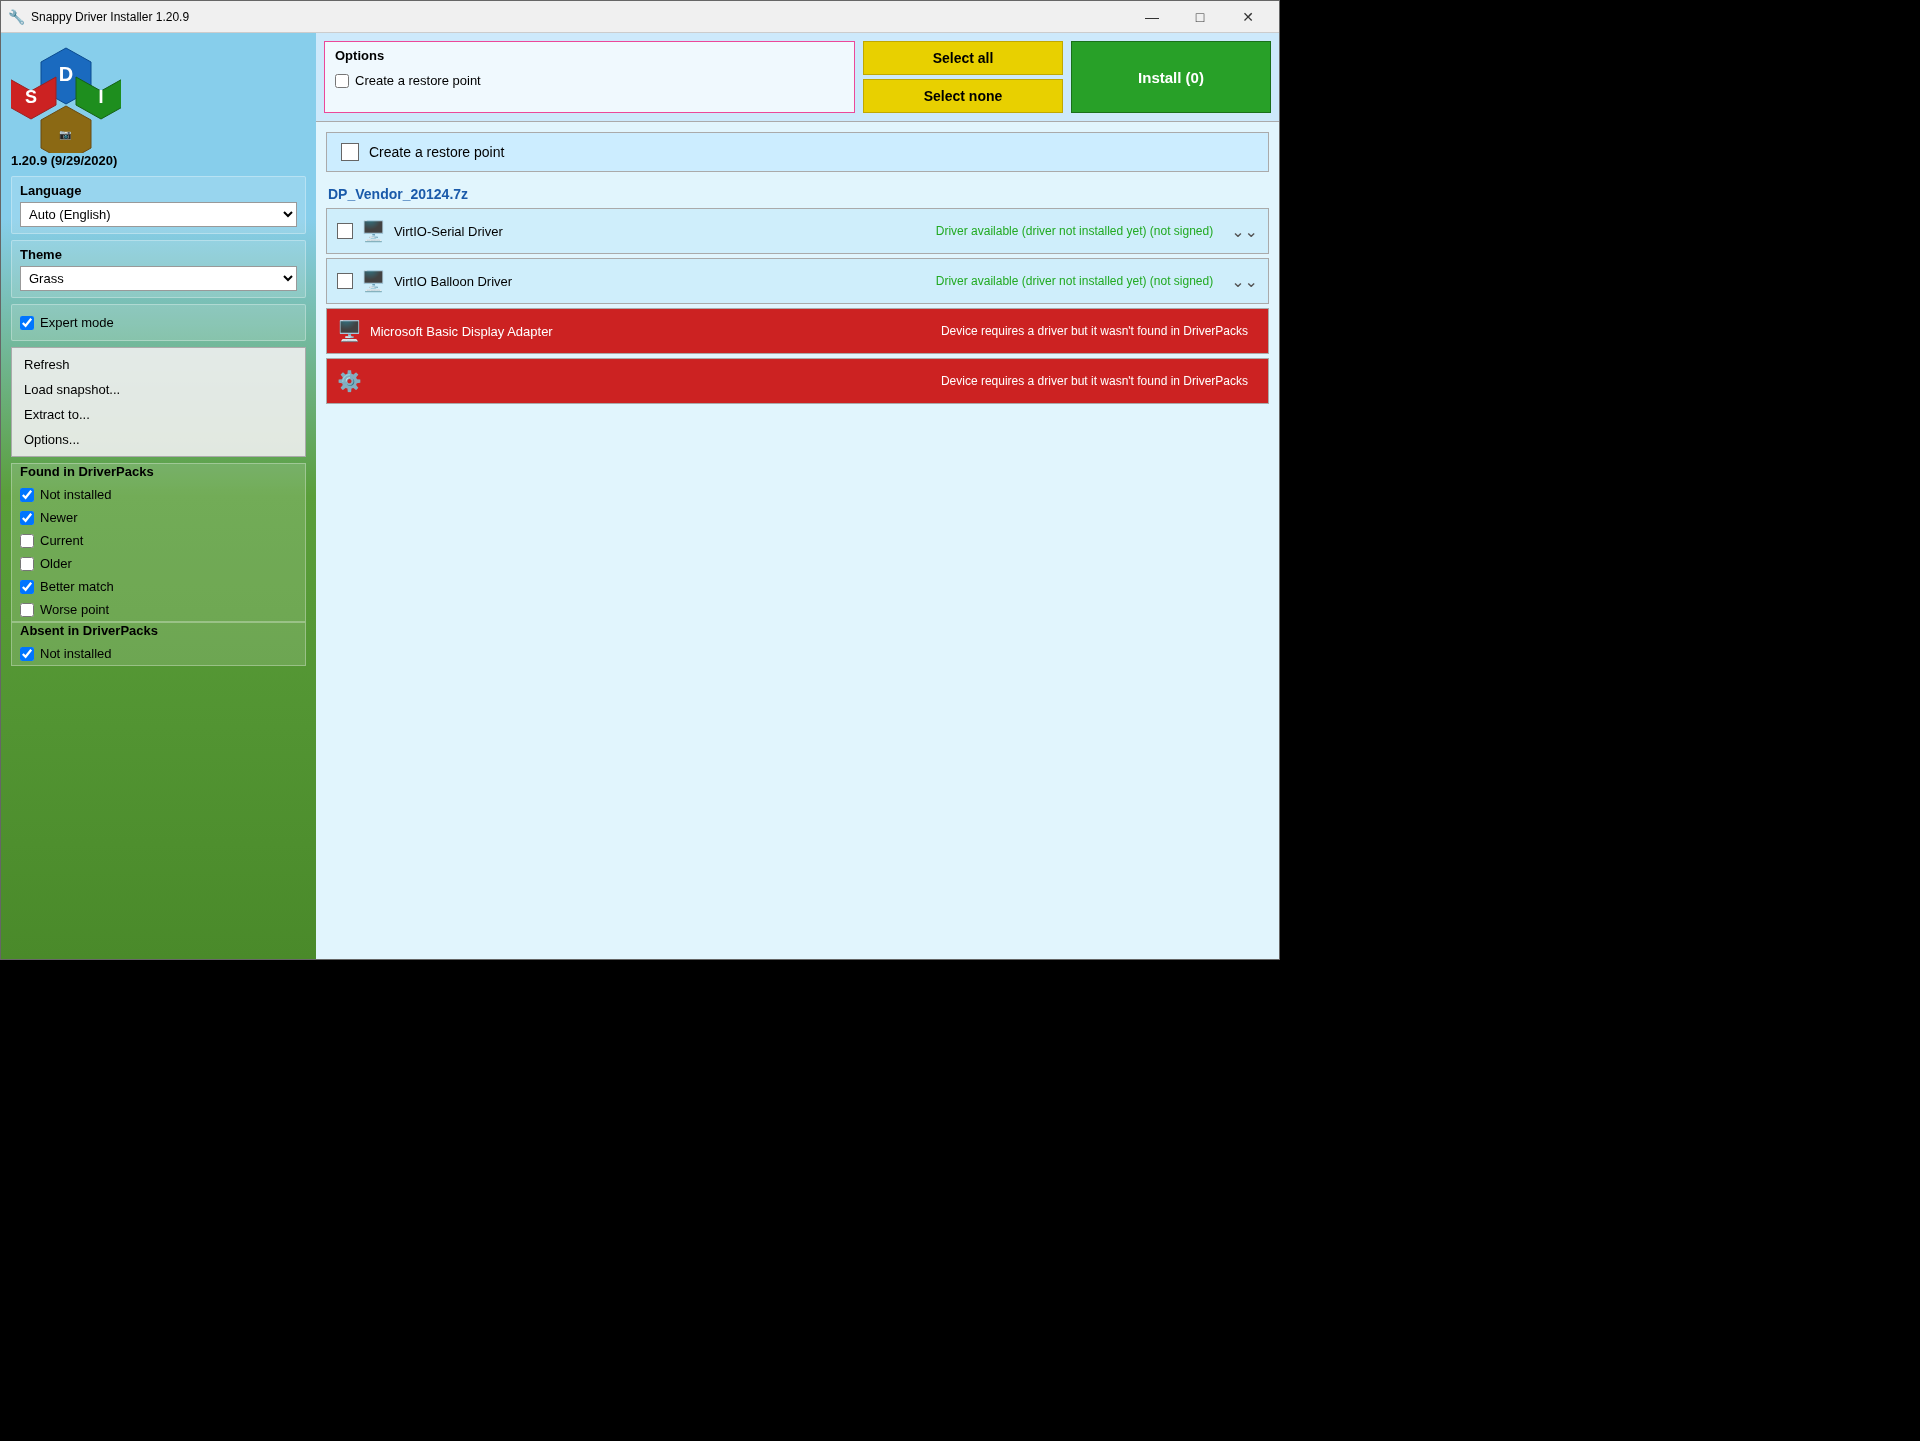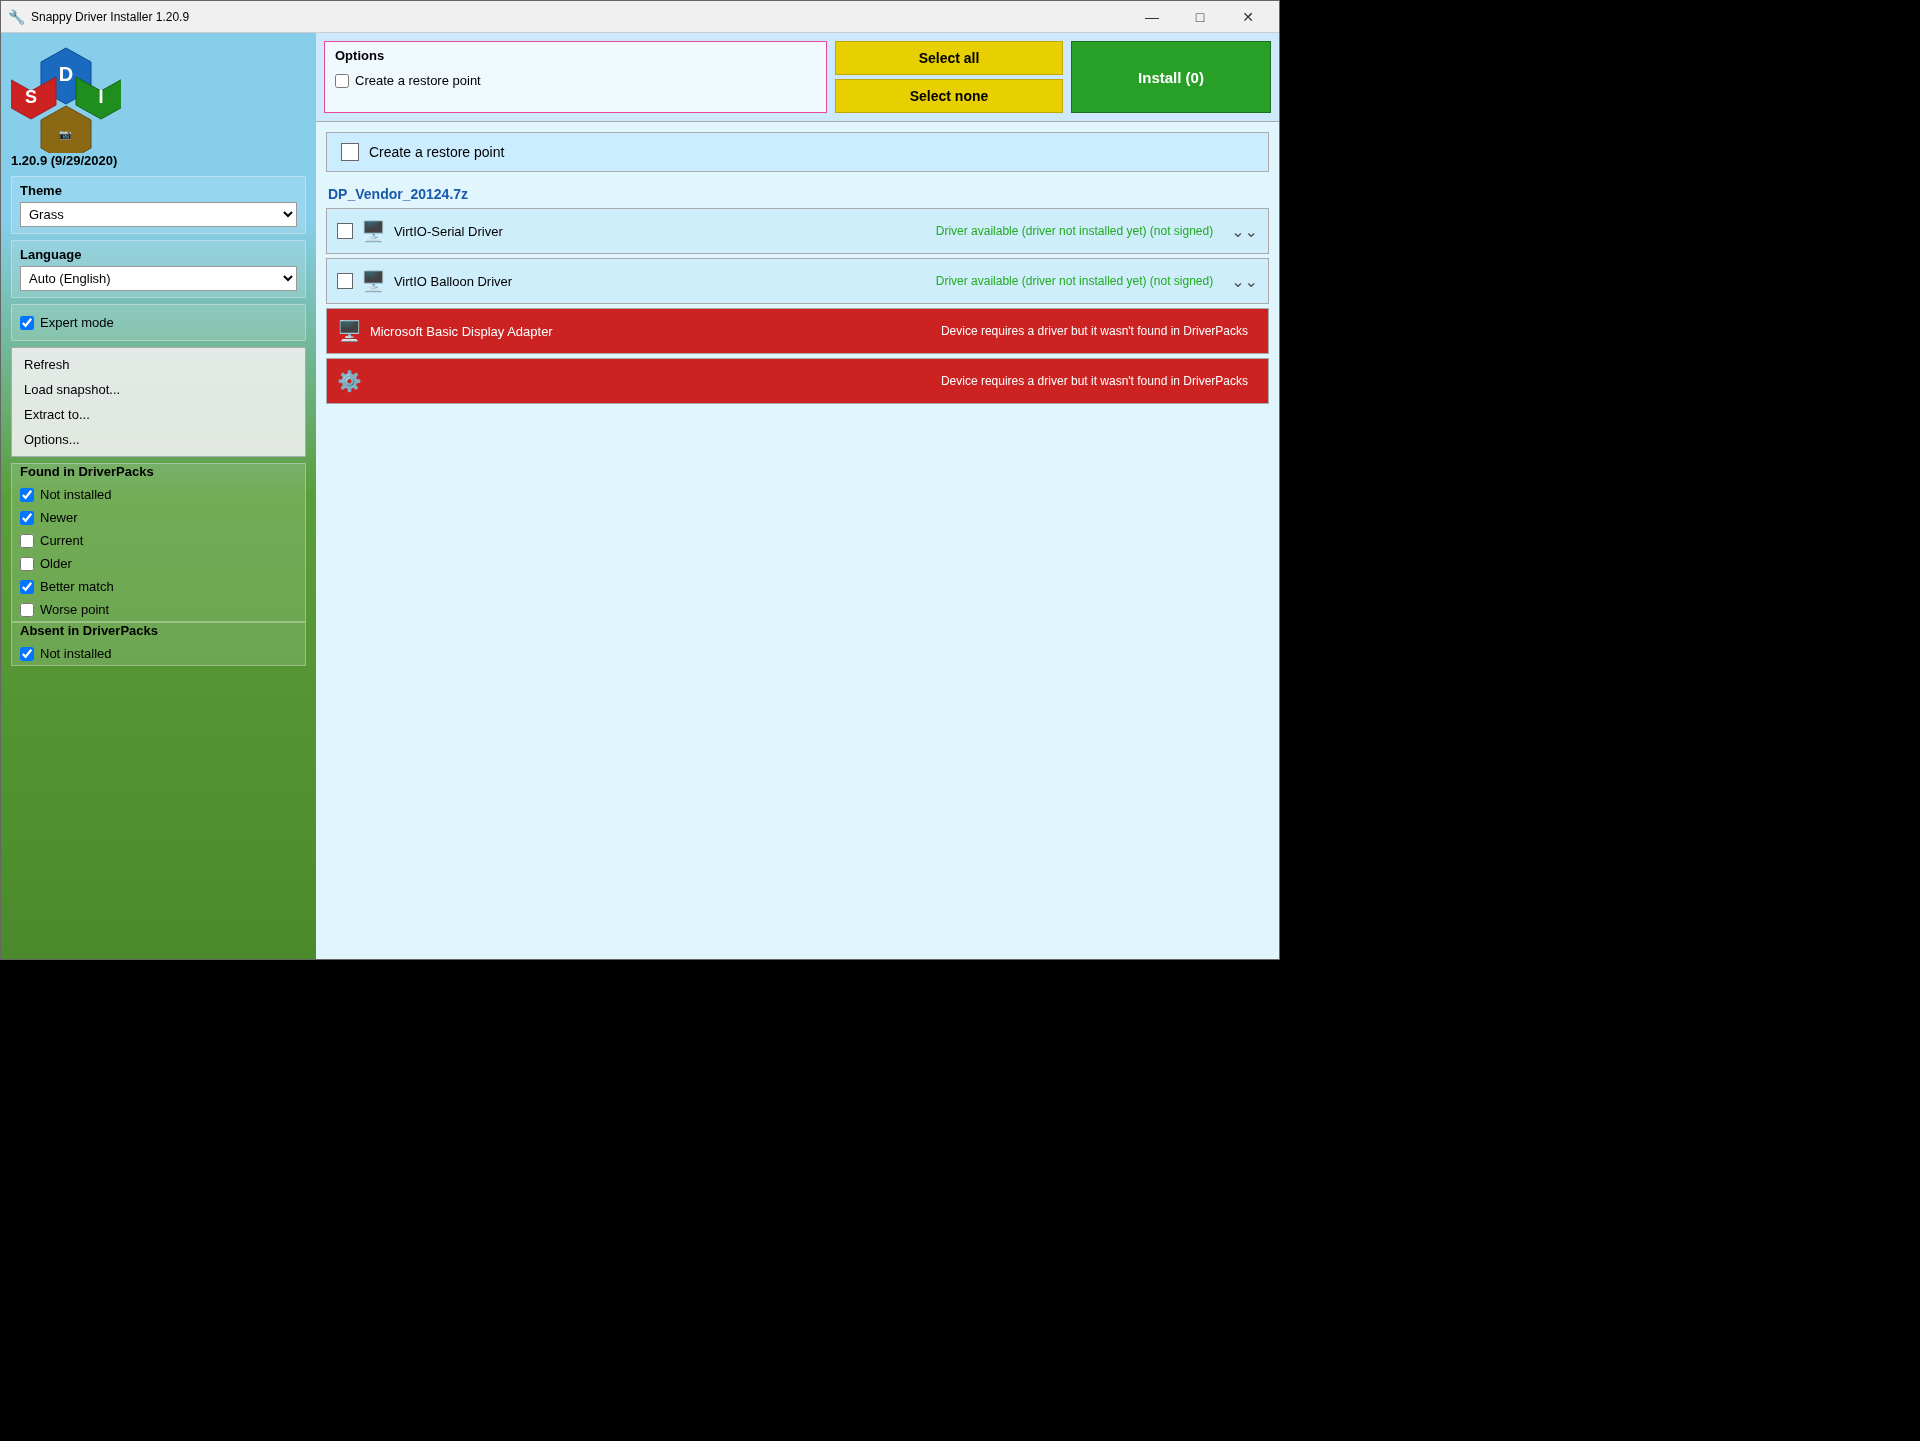--- a/index.html
+++ b/index.html
@@ -216,21 +216,21 @@
     .options-title {
       font-weight: bold;
       font-size: 13px;
       margin-bottom: 6px;
     }
 
     .action-buttons {
       display: flex;
       flex-direction: column;
       gap: 4px;
-      width: 228px;
+      width: 200px;
     }
 
     .btn-yellow {
       background: #e8d000;
       border: 1px solid #c0a800;
       color: #000;
       padding: 8px 12px;
       font-size: 14px;
       font-weight: bold;
       cursor: pointer;
@@ -381,41 +381,41 @@
           <polygon points="90,48 115,34 115,62 90,76 65,62 65,34" fill="#1e8e1e" stroke="#156015" stroke-width="1"></polygon>
           <text x="90" y="60" text-anchor="middle" fill="white" font-size="18" font-weight="bold">I</text>
 
           <polygon points="55,63 80,77 80,105 55,119 30,105 30,77" fill="#8b6914" stroke="#6b4a10" stroke-width="1"></polygon>
           <text x="55" y="95" text-anchor="middle" fill="white" font-size="10">📷</text>
         </svg>
         <span class="version-text">1.20.9 (9/29/2020)</span>
       </div>
 
       <div class="control-group">
-        <div class="control-label">Theme</div>
-        <select class="select-control">
-          <option>Grass</option>
-          <option>Classic</option>
-          <option>Dark</option>
-          <option>Blue</option>
-        </select>
-      </div>
-
-      <div class="control-group">
         <div class="control-label">Language</div>
         <select class="select-control">
           <option>Auto (English)</option>
           <option>English</option>
           <option>Russian</option>
           <option>German</option>
           <option>French</option>
         </select>
       </div>
 
       <div class="control-group">
+        <div class="control-label">Theme</div>
+        <select class="select-control">
+          <option>Grass</option>
+          <option>Classic</option>
+          <option>Dark</option>
+          <option>Blue</option>
+        </select>
+      </div>
+
+      <div class="control-group">
         <div class="checkbox-row">
           <input type="checkbox" checked="" style="">
           <span>Expert mode</span>
         </div>
       </div>
 
       <div class="menu-panel">
         <div class="menu-item">Refresh</div>
         <div class="menu-item">Load snapshot...</div>
         <div class="menu-item">Extract to...</div>

